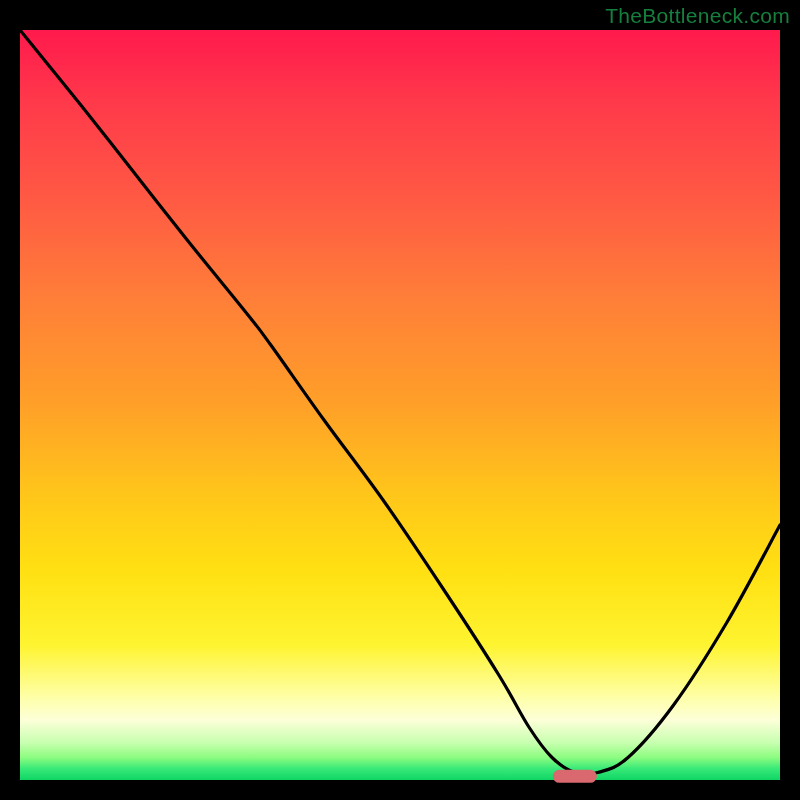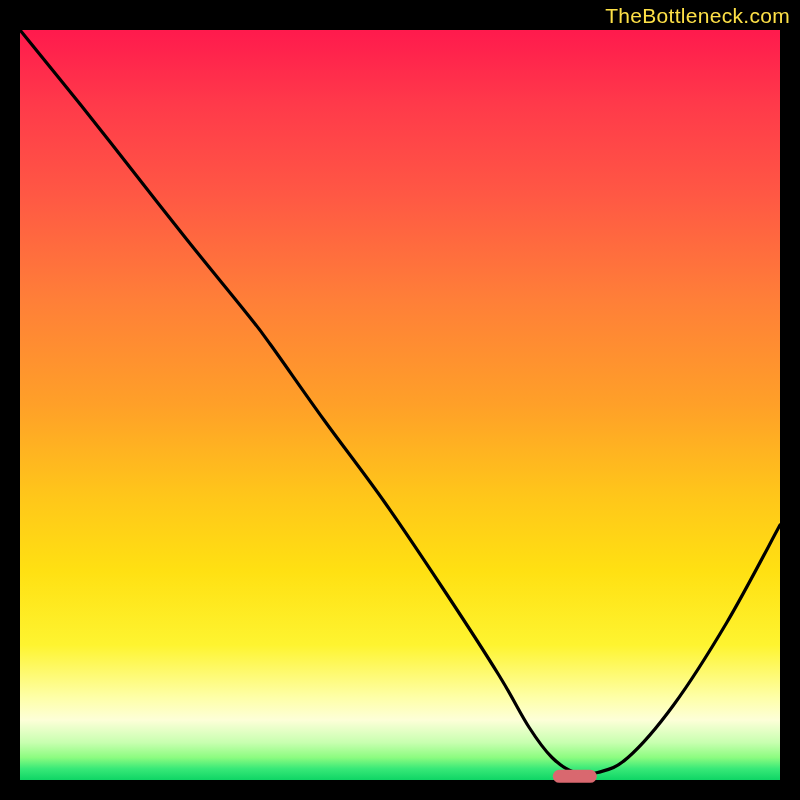--- a/index.html
+++ b/index.html
@@ -14,21 +14,21 @@
   .frame {
     position: relative;
     width: 800px;
     height: 800px;
     background: #000;
   }
   .watermark {
     position: absolute;
     top: 4px;
     right: 10px;
-    color: #fde047;
+    color: #15803d;
     font-size: 21px;
     font-weight: 400;
     letter-spacing: 0.3px;
     z-index: 10;
   }
   .plot-area {
     position: absolute;
     left: 20px;
     top: 30px;
     width: 760px;

